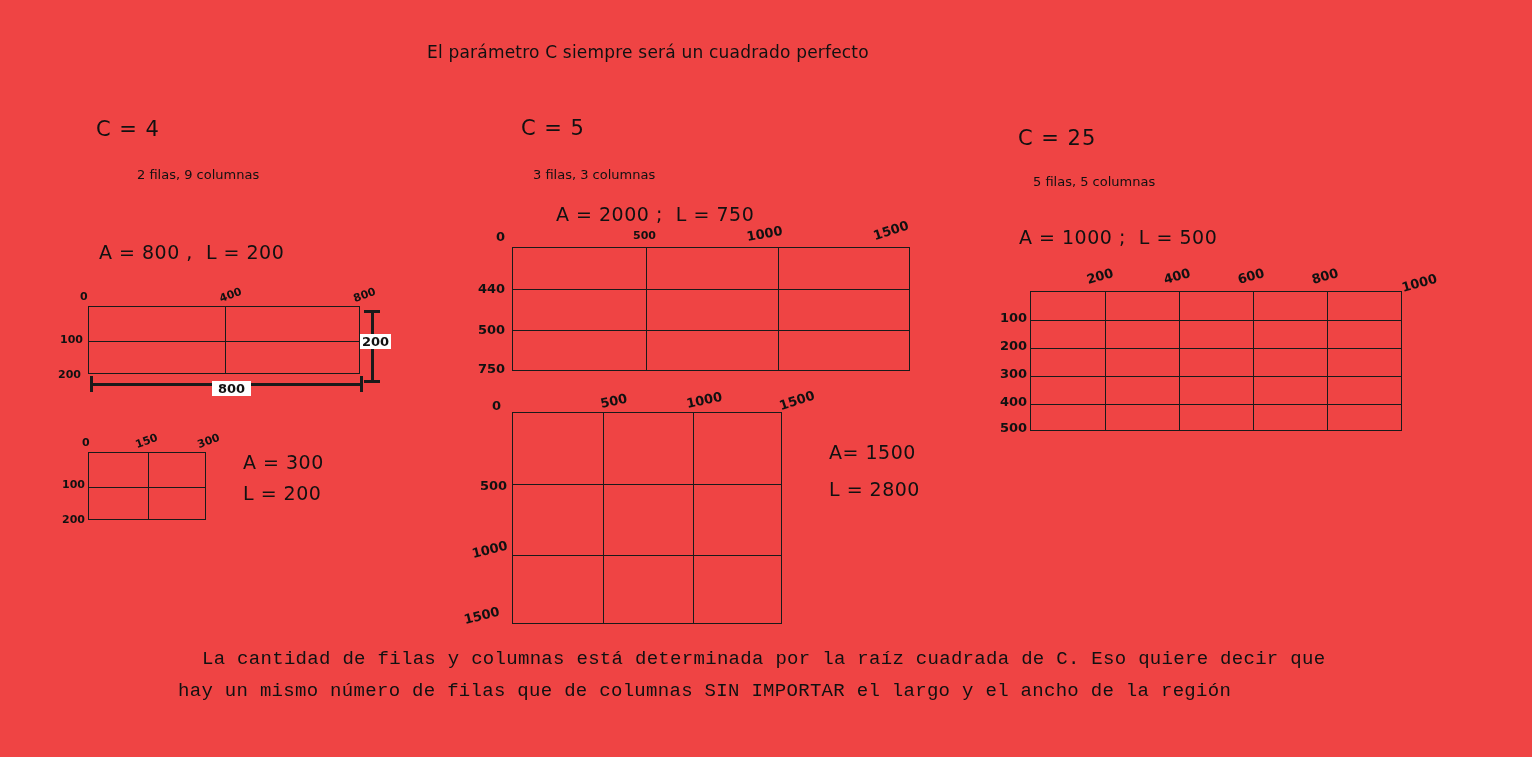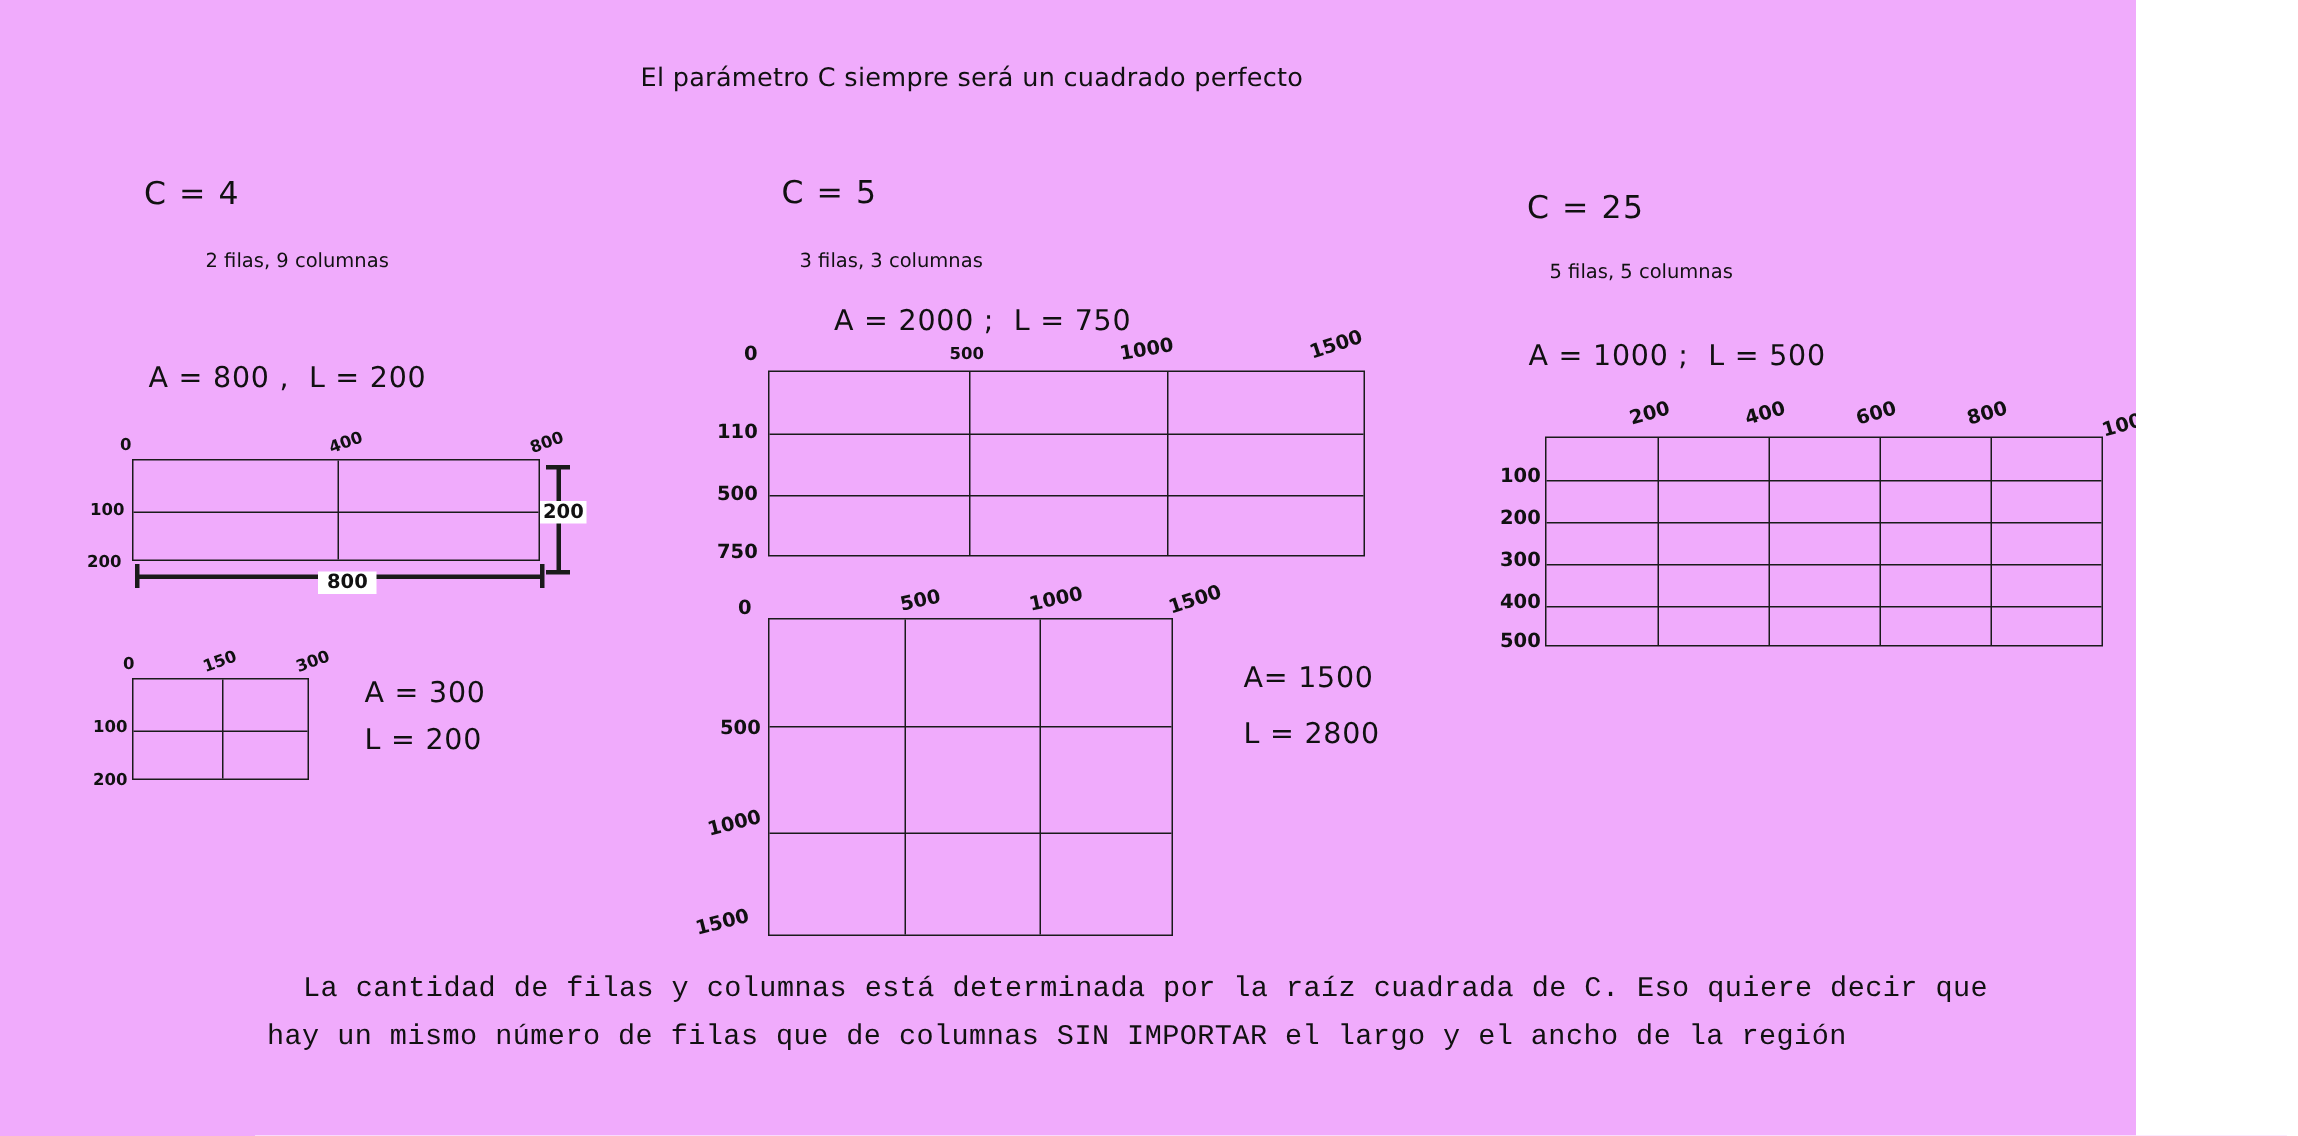--- a/index.html
+++ b/index.html
@@ -2,23 +2,23 @@
 <html><head>
 <meta charset="utf-8">
 <style>
   html, body {
     margin: 0;
     padding: 0;
     background: #ffffff;
   }
   #page {
     position: relative;
-    width: 1424px;
+    width: 1532px;
     height: 757px;
-    background: #f0abfc;
+    background: #ef4444;
     font-family: "DejaVu Sans", sans-serif;
     color: #111111;
     overflow: hidden;
   }
   .txt {
     position: absolute;
     white-space: pre;
     color: #111111;
     font-family: "DejaVu Sans", sans-serif;
   }
@@ -132,21 +132,21 @@
   <div class="grid" style="left:512px; top:247px; width:398px; height:124px;">
     <div class="gl-v" style="left:133px;"></div>
     <div class="gl-v" style="left:265px;"></div>
     <div class="gl-h" style="top:41px;"></div>
     <div class="gl-h" style="top:82px;"></div>
   </div>
   <div class="txt tick" style="left:496px; top:229px;">0</div>
   <div class="txt tick-s" style="left:633px; top:229px;">500</div>
   <div class="txt tick rot" style="left:748px; top:229px; transform:rotate(-10deg);">1000</div>
   <div class="txt tick rot" style="left:876px; top:228px; transform:rotate(-18deg);">1500</div>
-  <div class="txt tick" style="left:478px; top:281px;">110</div>
+  <div class="txt tick" style="left:478px; top:281px;">440</div>
   <div class="txt tick" style="left:478px; top:322px;">500</div>
   <div class="txt tick" style="left:478px; top:361px;">750</div>
 
   <div class="grid" style="left:512px; top:412px; width:270px; height:212px;">
     <div class="gl-v thin" style="left:90px;"></div>
     <div class="gl-v thin" style="left:180px;"></div>
     <div class="gl-h thin" style="top:71px;"></div>
     <div class="gl-h thin" style="top:142px;"></div>
   </div>
   <div class="txt tick" style="left:492px; top:398px;">0</div>

